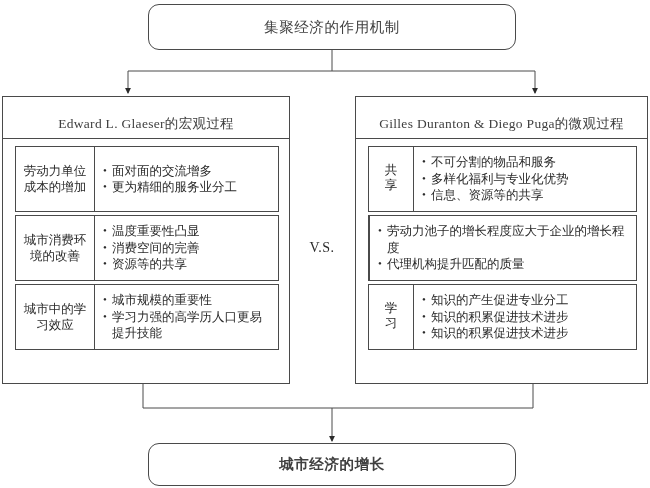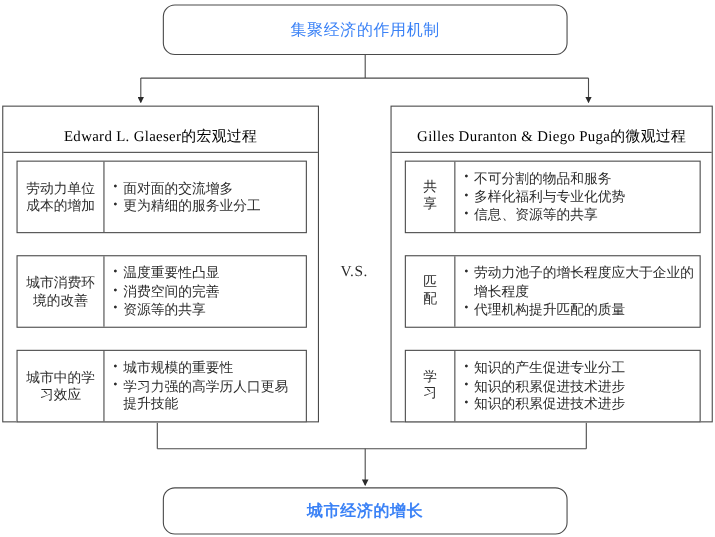--- a/index.html
+++ b/index.html
@@ -34,21 +34,21 @@
     border-radius: 11px;
     background: #fff;
     display: flex;
     align-items: center;
     justify-content: center;
     box-sizing: border-box;
   }
   .term-box .term-label {
     font-size: 14.5px;
     letter-spacing: 0.6px;
-    color: #3b82f6;
+    color: #404040;
     white-space: nowrap;
   }
   #top-box  { left: 148px; top: 4px;   width: 368px; height: 46px; }
   #bottom-box { left: 148px; top: 443px; width: 368px; height: 43px; font-weight: bold; }
 
   
   .panel {
     position: absolute;
     border: 1px solid #4a4a4a;
     background: #fff;
@@ -62,30 +62,30 @@
     border-bottom: 1px solid #4a4a4a;
     display: flex;
     align-items: center;
     justify-content: center;
     box-sizing: border-box;
   }
   .panel-header .panel-title {
     font-size: 13.5px;
     letter-spacing: 0.3px;
     white-space: nowrap;
-    color: #000000;
+    color: #404040;
     margin-top: 12px;
   }
 
   .panel-body {
     padding: 7px 10px 7px 12px;
     box-sizing: border-box;
     display: flex;
     flex-direction: column;
-    gap: 20px;
+    gap: 3px;
   }
 
   
   .row-card {
     border: 1px solid #4a4a4a;
     background: #fff;
     display: flex;
     align-items: stretch;
     box-sizing: border-box;
   }
@@ -272,23 +272,20 @@
             <span class="bullet-text">多样化福利与专业化优势</span>
           </div>
           <div class="bullet-line">
             <span class="bullet-dot">•</span>
             <span class="bullet-text">信息、资源等的共享</span>
           </div>
         </div>
       </div>
 
       <div class="row-card">
-        <div class="row-key">
-          <span class="vert-label">匹配</span>
-        </div>
         <div class="row-divider"></div>
         <div class="row-vals">
           <div class="bullet-line">
             <span class="bullet-dot">•</span>
             <span class="bullet-text">劳动力池子的增长程度应大于企业的增长程度</span>
           </div>
           <div class="bullet-line">
             <span class="bullet-dot">•</span>
             <span class="bullet-text">代理机构提升匹配的质量</span>
           </div>

